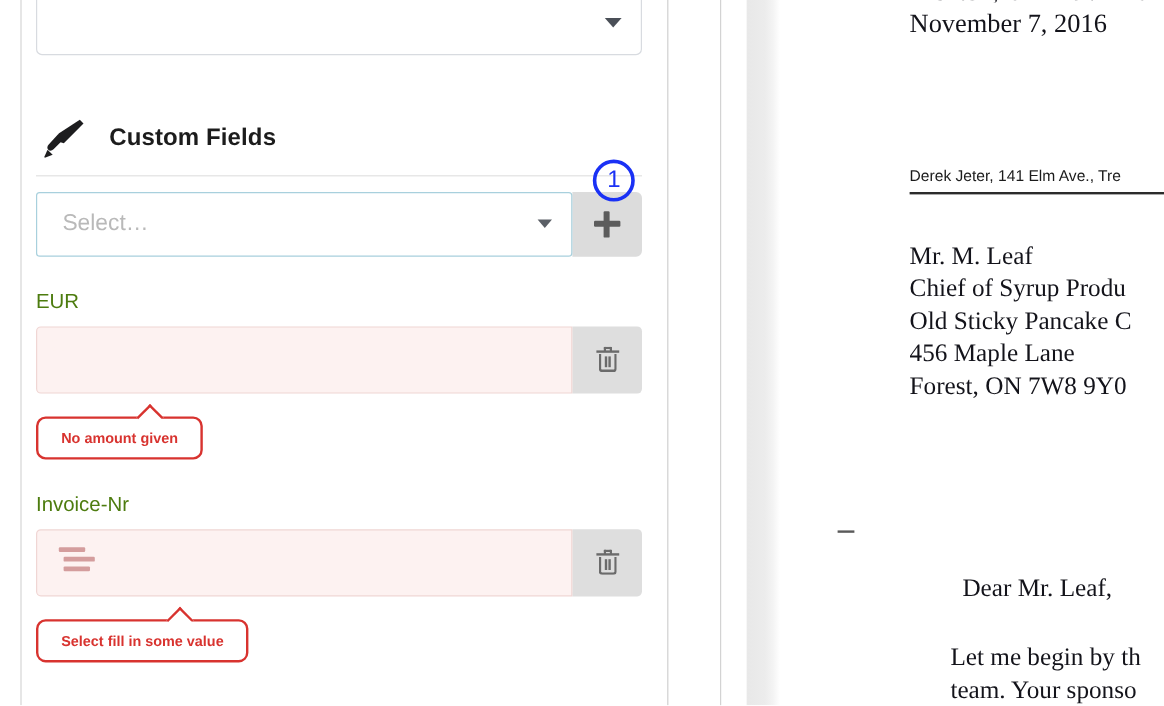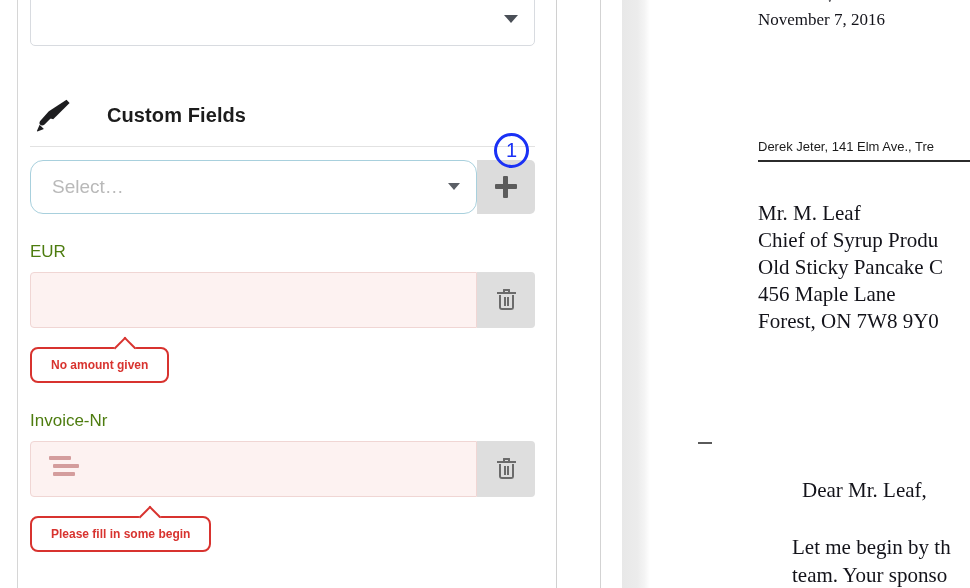--- a/index.html
+++ b/index.html
@@ -60,21 +60,21 @@
     border-right: 7px solid transparent;
     border-top: 8px solid #4a4f57;
   }
 
   
   .section-head {
     position: absolute;
     left: 30px; top: 92px;
     display: flex;
     align-items: center;
-    gap: 33px;
+    gap: 17px;
     height: 46px;
   }
   .marker-icon {
     width: 44px; height: 44px;
     flex: 0 0 44px;
     position: relative;
   }
   .section-title {
     font-size: 20px;
     font-weight: bold;
@@ -97,21 +97,21 @@
     left: 30px; top: 160px;
     width: 505px;
     height: 54px;
     display: flex;
   }
   .select-box {
     position: relative;
     width: 447px;
     height: 54px;
     border: 1px solid #a8d0dd;
-    border-radius: 13px;
+    border-radius: 3px;
     background: #ffffff;
     display: flex;
     align-items: center;
   }
   .select-placeholder {
     margin-left: 21px;
     font-size: 19px;
     color: #b9b9b9;
     white-space: nowrap;
   }
@@ -365,21 +365,21 @@
     font-size: 22px;
     line-height: 30px;
     white-space: nowrap;
     overflow: hidden;
     height: 24px;
     opacity: .85;
   }
   .doc-date {
     position: absolute;
     left: 108px; top: 6px;
-    font-size: 17px;
+    font-size: 22px;
     line-height: 28px;
     white-space: nowrap;
   }
 
   .doc-sender {
     position: absolute;
     left: 108px; top: 139px;
     font-family: "Liberation Sans", sans-serif;
     font-size: 13px;
     color: #1b1b1b;
@@ -497,21 +497,21 @@
       <button class="del-btn">
         <span class="trash">
           <span class="handle"></span>
             <span class="lid"></span>
             <span class="can"></span>
         </span>
       </button>
     </div>
 
     <div class="callout callout-inv">
-      <span class="callout-text">Please fill in some begin</span>
+      <span class="callout-text">Select fill in some value</span>
     </div>
 
   </div>
 
   <div class="gap-rule"></div>
 
   <div class="doc-panel">
     <div class="doc-shadow"></div>
 
     <div class="doc-page">

